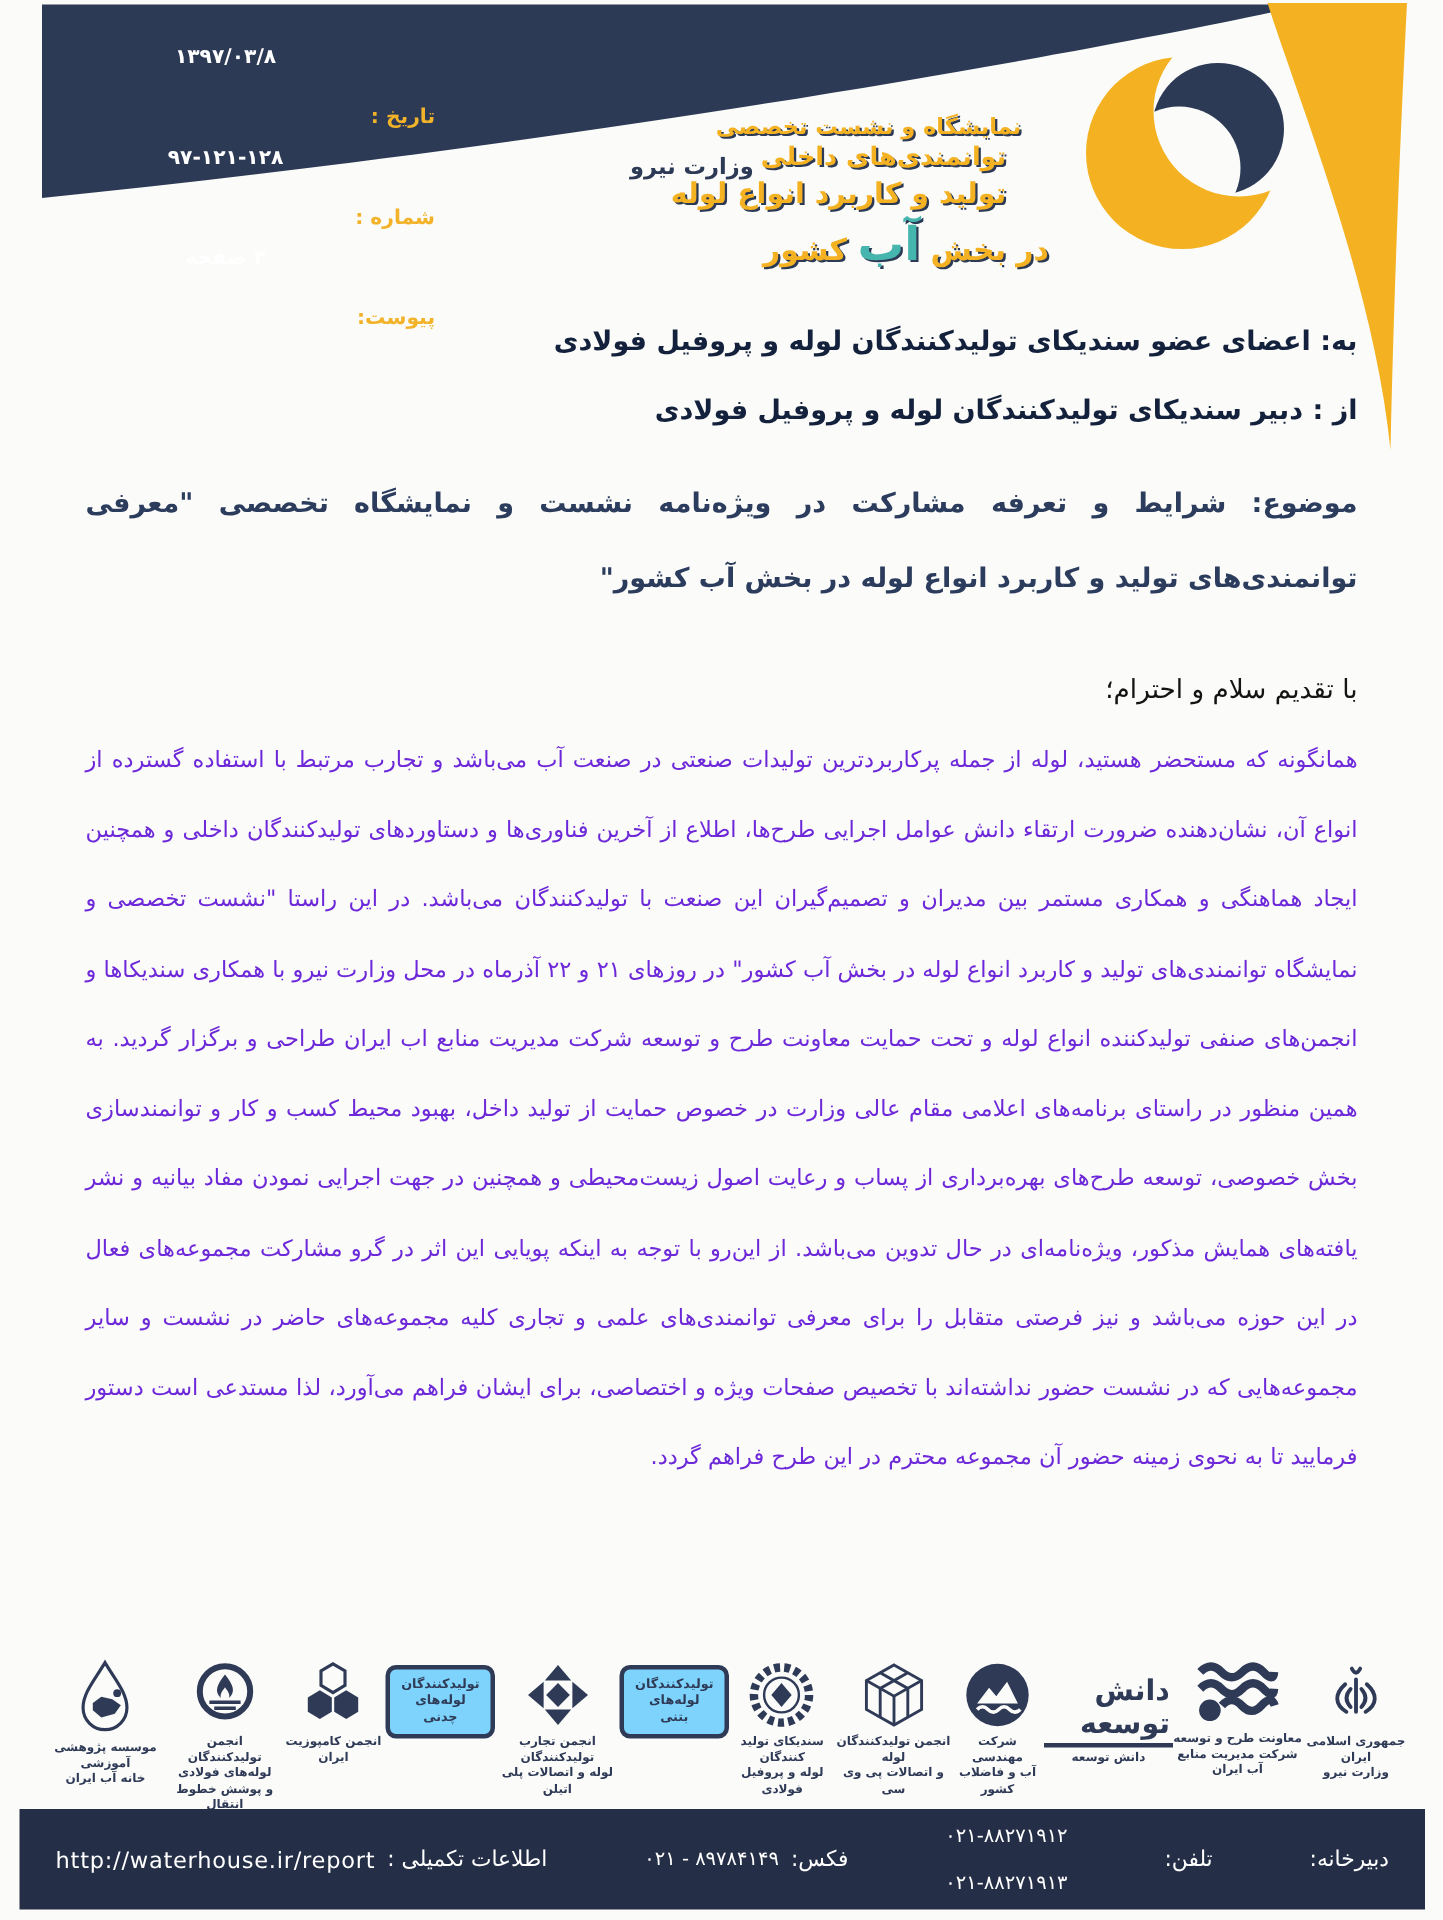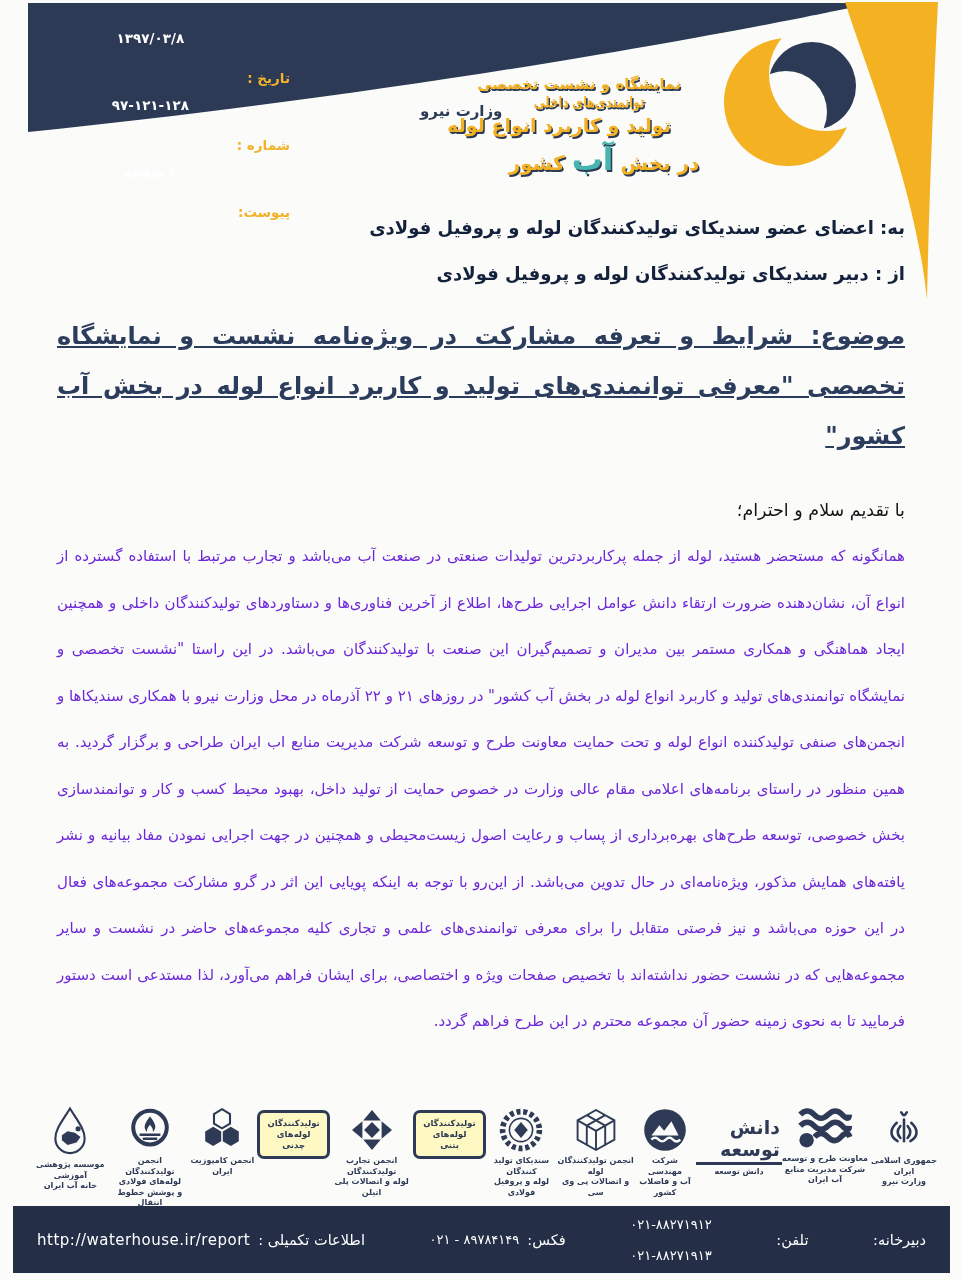--- a/index.html
+++ b/index.html
@@ -9,40 +9,40 @@
   #header-svg{position:absolute;top:0;left:0;}
   .meta-grid{position:absolute;top:30px;left:78px;width:212px;display:grid;
              grid-template-columns:auto 1fr;direction:rtl;column-gap:14px;row-gap:11px;
              font-size:13.5px;font-weight:bold;}
   .meta-label{color:#f2b32b;white-space:nowrap;margin-top:40px;}
   .meta-value{color:#ffffff;text-align:center;letter-spacing:1.5px;}
   .logo-text{position:absolute;top:74px;right:238px;width:330px;direction:rtl;
              text-align:center;font-weight:bold;color:#f4b223;
              text-shadow:1.5px 1.5px 0 #2c3a55;line-height:1.35;}
   .logo-line1{font-size:15px;margin-left:40px;}
-  .logo-line2{font-size:14px;margin-left:60px;font-family:Liberation Serif, serif;}
+  .logo-line2{font-size:17px;margin-left:60px;}
   .logo-line3{font-size:19px;}
   .logo-line4{font-size:20px;margin-right:-90px;}
   .ab-word{color:#46b5ad;font-size:31px;text-shadow:1.5px 1.5px 0 #2c3a55;}
   .ministry{position:absolute;top:102px;left:420px;color:#2c3a55;font-weight:bold;
             font-size:15px;direction:rtl;}
   
   .letter{position:absolute;top:205px;right:57px;width:848px;direction:rtl;}
   .fromto{font-size:18px;font-weight:bold;color:#13213c;line-height:46px;}
-  .subject{margin-top:14px;font-size:24px;font-weight:bold;color:#2b3c5d;
-           line-height:50px;text-align:justify;text-decoration:underline;}
+  .subject{margin-top:14px;font-size:18px;font-weight:bold;color:#2b3c5d;
+           line-height:50px;text-align:justify;}
   .greeting{margin-top:26px;font-size:17.5px;color:#141414;line-height:46px;}
   .bodytext{font-size:15px;color:#6d28d9;line-height:46.5px;text-align:justify;}
   
   .logos-row{position:absolute;top:1106px;left:28px;right:22px;display:flex;
              direction:rtl;justify-content:space-between;align-items:flex-start;}
   .logo-item{display:flex;flex-direction:column;align-items:center;max-width:86px;}
   .logo-caption{margin-top:2px;font-size:8px;line-height:10.5px;color:#2e3a56;
                 font-weight:bold;text-align:center;white-space:pre-line;direction:rtl;}
-  .logo-boxed{border:3px solid #2e3a56;border-radius:7px;background:#fef9c3;
+  .logo-boxed{border:3px solid #2e3a56;border-radius:7px;background:#7dd3fc;
               padding:5px 7px;margin-top:4px;font-size:8.5px;line-height:11px;
               font-weight:bold;color:#2e3a56;text-align:center;white-space:pre-line;}
   .big-calligraphy{font-size:19px;font-weight:bold;color:#2e3a56;direction:rtl;
                    border-bottom:3px solid #2e3a56;padding:10px 2px 2px 2px;}
   
   .footer-bar{position:absolute;top:1206px;left:13px;right:12px;height:67px;
               background:#242f47;color:#fff;display:flex;direction:rtl;
               align-items:center;padding:0 24px;box-sizing:border-box;
               justify-content:space-between;font-size:14.5px;}
   .num{letter-spacing:2.5px;font-size:13px;white-space:nowrap;}

